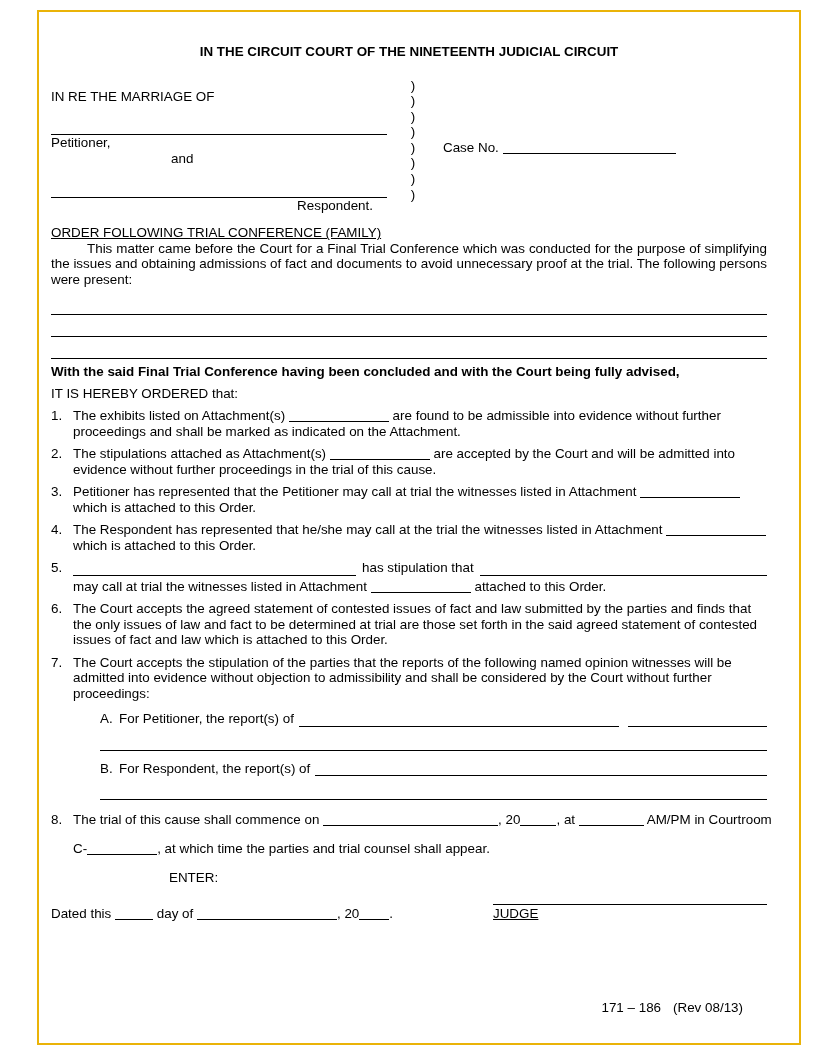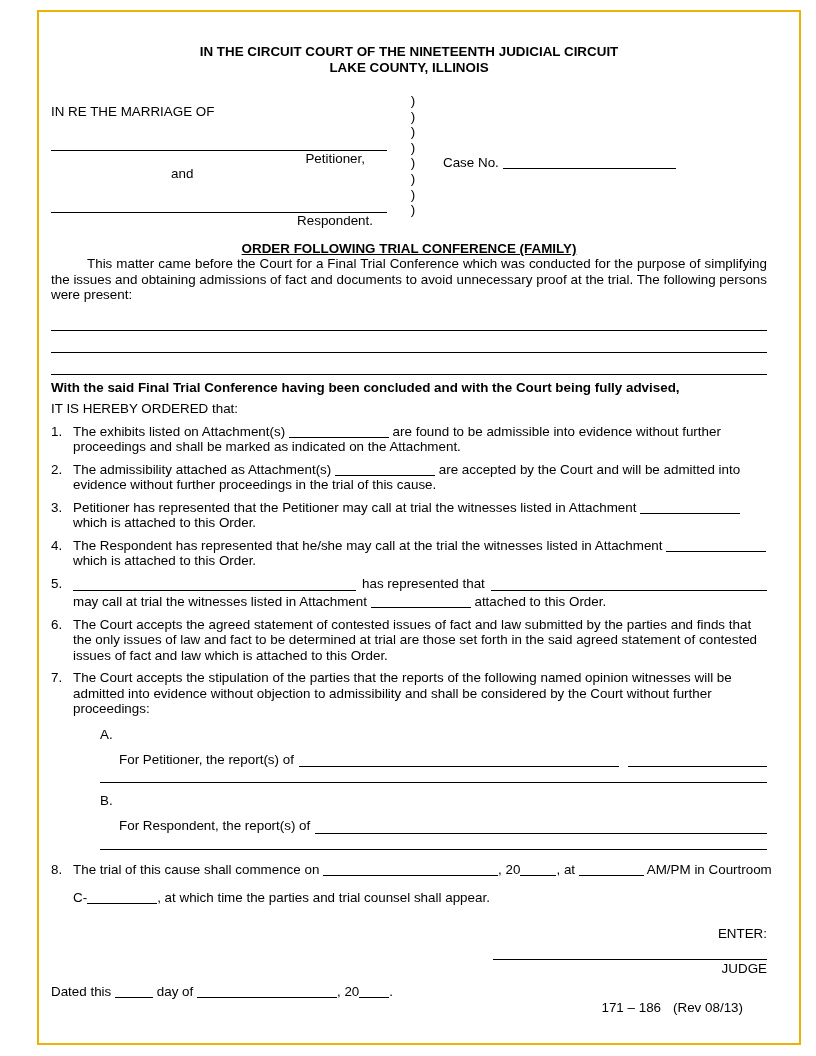--- a/index.html
+++ b/index.html
@@ -11,75 +11,74 @@
     position:absolute; left:37px; top:10px; width:764px; height:1035px;
     border:2px solid #eab308; padding:32px 32px 28px 12px;
     display:flex; flex-direction:column; overflow:hidden;
   }
   .hdr { text-align:center; font-weight:bold; line-height:15.5px; }
   
   .caption { display:flex; margin-top:18px; }
   .cap-left { width:336px;margin-top:11px; }
   .crow { height:15.6px; line-height:15.6px; }
   .crow.uline { border-bottom:1px solid #000; }
-  .crow.pet { text-align:right; padding-right:22px; }
+  .crow.pet { padding-right:22px; }
   .crow.and { padding-left:120px; }
   .crow.resp { text-align:right; padding-right:14px; }
   .cap-parens { width:24px; text-align:center; margin-left:14px; }
   .cap-right { flex:1; padding-left:18px; }
   .cap-spacer { height:62.4px; }
   
   .bl { display:inline-block; border-bottom:1px solid #000; height:12px; vertical-align:-2px; }
   .w30{width:30px}.w36{width:36px}.w38{width:38px}.w65{width:65px}.w70{width:70px}
   .w100{width:100px}.w140{width:140px}.w173{width:173px}.w175{width:175px}
   
-  .title { text-align:center; font-weight:bold; text-decoration:underline; margin-top:12px; line-height:15.5px; }
+  .title { text-align:left; font-weight:normal; text-decoration:underline; margin-top:12px; line-height:15.5px; }
   .intro { text-align:justify; text-indent:36px; line-height:15.5px; }
   .rules { margin-top:6px; }
   .wline { border-bottom:1px solid #000; height:22px; }
   .concluded { margin-top:5px; line-height:15.5px;font-weight:bold; }
   .ordered { margin-top:6px; line-height:15.5px; }
   
   .oitem { display:flex; margin-top:7px; line-height:15.5px; }
   .onum { width:22px; flex:none; }
   .obody { flex:1; min-width:0; }
   .i5l1 { display:flex; }
   .bl5 { width:283px; flex:none; border-bottom:1px solid #000; align-self:flex-end; height:14px; }
   .i5mid { padding:0 6px; white-space:nowrap; }
   .fillline { flex:1; border-bottom:1px solid #000; align-self:flex-end; height:14px; }
   .i5l2 { display:block; margin-top:3px; }
   .i8l1 { display:block; white-space:nowrap; }
   .i8l2 { display:block; margin-top:13px; }
   
   .sub { display:flex; margin:10px 0 0 49px; line-height:15.5px; }
   .slet { width:19px; flex:none; }
-  .stext { white-space:nowrap;margin-top:25px; }
+  .stext { white-space:nowrap; }
   .fA1 { flex:2.3; border-bottom:1px solid #000; align-self:flex-end; height:14px; margin-left:5px; }
   .fgap { width:9px; flex:none; }
   .fA2 { flex:1; border-bottom:1px solid #000; align-self:flex-end; height:14px; }
   .cont { margin-left:49px; border-bottom:1px solid #000; height:24px; }
   
-  .enter { text-align:right; padding-left:118px; margin-top:20px; line-height:15.5px; }
+  .enter { text-align:left; padding-left:118px; margin-top:14px; line-height:15.5px; }
   .sig-row { display:flex; justify-content:space-between; align-items:flex-end; margin-top:18px;gap:18px; }
   .dated { white-space:nowrap; line-height:15.5px; }
-  .sig { width:274px; text-align:right; margin-bottom:23px; }
+  .sig { width:274px; text-align:left; margin-bottom:0;text-decoration:underline; }
   .sig-line { border-bottom:1px solid #000; height:1px; }
   .judge { line-height:15.5px; margin-top:1px; }
   .footer { margin-top:auto; text-align:right; padding-right:24px; line-height:15.5px; }
   .rev { margin-left:12px; }
 </style>
 </head>
 <body>
 
 <div class="page">
   <div class="frame">
 
     <div class="hdr">
       <div>IN THE CIRCUIT COURT OF THE NINETEENTH JUDICIAL CIRCUIT</div>
-      <div>LAKE COUNTY, ILLINOIS</div>
     </div>
 
     <div class="caption">
       <div class="cap-left">
         <div class="crow">IN RE THE MARRIAGE OF</div>
         <div class="crow"></div>
         <div class="crow uline"></div>
         <div class="crow pet">Petitioner,</div>
         <div class="crow and">and</div>
         <div class="crow"></div>
@@ -123,21 +122,21 @@
       <span class="obody">
         <span>The exhibits listed on Attachment(s)</span>
         <span class="bl w100"></span>
         <span>are found to be admissible into evidence without further proceedings and shall be marked as indicated on the Attachment.</span>
       </span>
     </div>
 
     <div class="oitem">
       <span class="onum">2.</span>
       <span class="obody">
-        <span>The admissibility attached as Attachment(s)</span>
+        <span>The stipulations attached as Attachment(s)</span>
         <span class="bl w100"></span>
         <span>are accepted by the Court and will be admitted into evidence without further proceedings in the trial of this cause.</span>
       </span>
     </div>
 
     <div class="oitem">
       <span class="onum">3.</span>
       <span class="obody">
         <span>Petitioner has represented that the Petitioner may call at trial the witnesses listed in Attachment</span>
         <span class="bl w100"></span>
@@ -152,21 +151,21 @@
         <span class="bl w100"></span>
         <span>which is attached to this Order.</span>
       </span>
     </div>
 
     <div class="oitem">
       <span class="onum">5.</span>
       <span class="obody">
         <span class="i5l1">
           <span class="bl5"></span>
-          <span class="i5mid">has represented that</span>
+          <span class="i5mid">has stipulation that</span>
           <span class="fillline"></span>
         </span>
         <span class="i5l2">
           <span>may call at trial the witnesses listed in Attachment</span>
           <span class="bl w100"></span>
           <span>attached to this Order.</span>
         </span>
       </span>
     </div>
 

